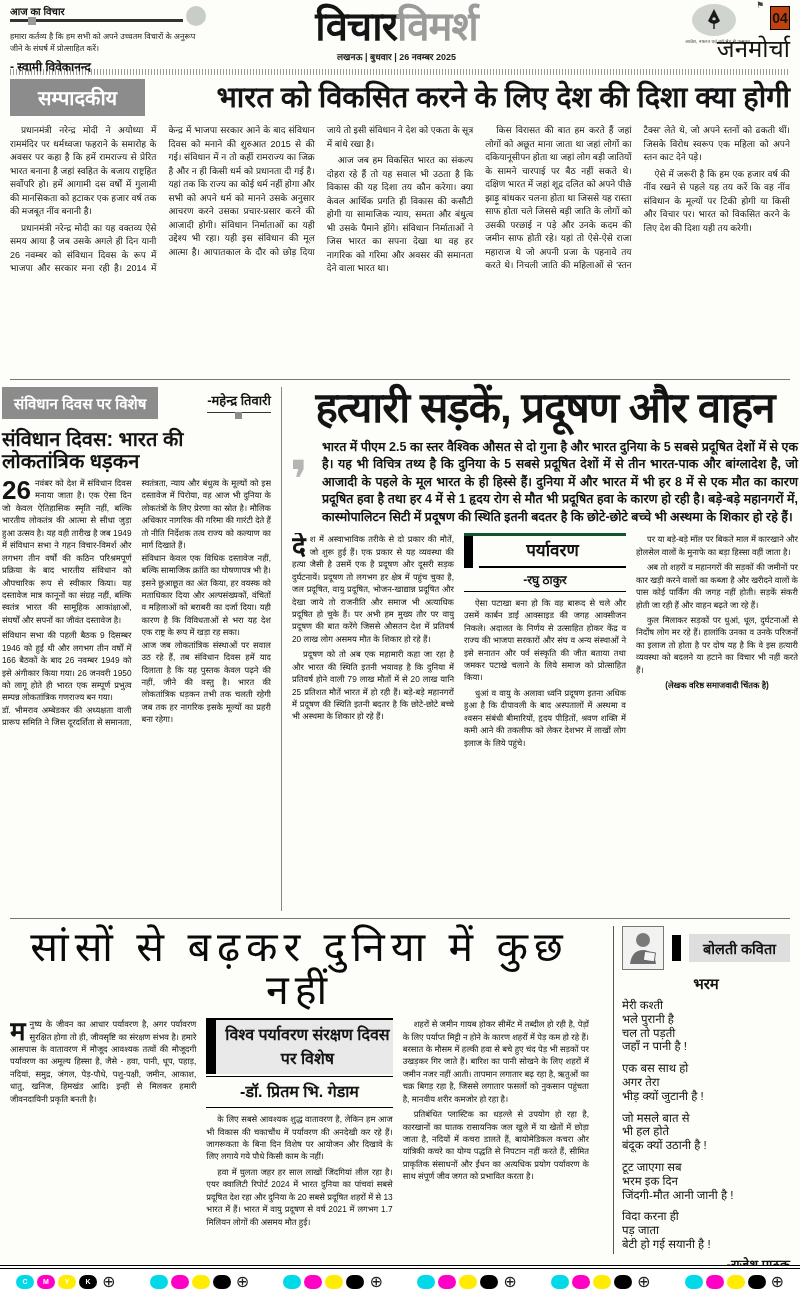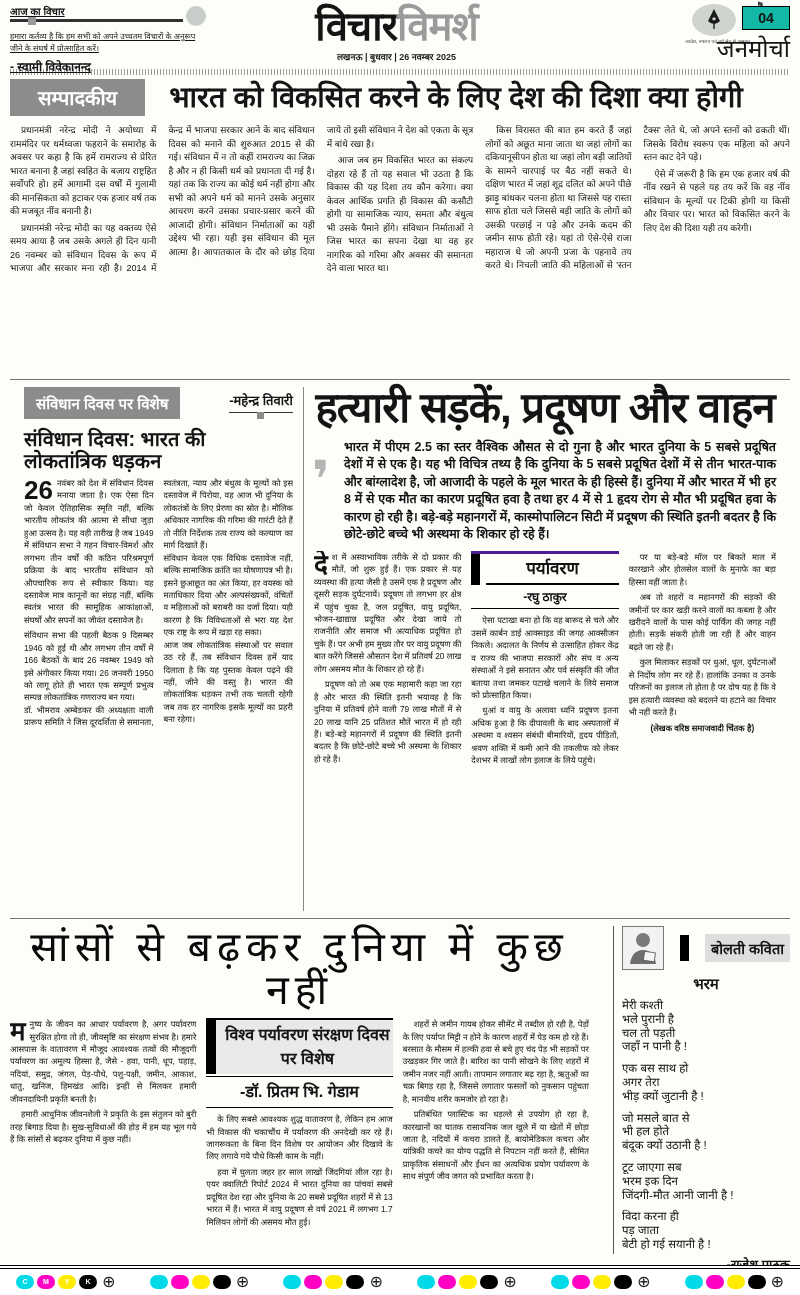--- a/index.html
+++ b/index.html
@@ -2,87 +2,87 @@
 <html lang="hi"><head>
 <meta charset="utf-8">
 <style>
   * { margin:0; padding:0; box-sizing:border-box; }
   html,body { background:#e8e8e4; }
   body { font-family:"Liberation Sans","DejaVu Sans",sans-serif; color:#141414; }
   .page { position:relative; width:800px; height:1295px; background:#fdfdfa; margin:0 auto; overflow:hidden; }
 
   
   .header { display:flex; padding:4px 10px 0 10px; height:66px; }
-  .thought { width:188px; position:relative;text-decoration:underline; }
+  .thought { width:188px; position:relative; }
   .thought-label { font-weight:bold; font-size:10px; border-bottom:3px solid #333; padding-bottom:1px; width:92%; position:relative; }
   .thought-label::before { content:""; position:absolute; left:18px; bottom:-6px; width:8px; height:8px; background:#9a9a9a; }
   .thought-circle { position:absolute; right:-8px; top:2px; width:20px; height:20px; border-radius:50%; background:#c9cdc9; }
   .thought-quote { font-size:8px; line-height:1.55; margin-top:9px; color:#222; }
   .thought-author { font-size:12px; font-weight:bold; margin-top:2px; }
   .masthead { flex:1; text-align:center; padding-top:2px; }
   .masthead-title { font-size:40px; font-weight:bold; letter-spacing:-1px; line-height:1.0; }
   .masthead-title .t2 { color:#9b9b9b; }
   .masthead-date { font-size:9px; font-weight:bold; color:#222; margin-top:4px; }
   .brand { width:195px; position:relative; text-align:right; }
-  .brand-badge { position:absolute; top:2px; right:0; width:48px; height:24px; border:1px solid #000; font-size:14px; font-weight:bold; text-align:center; line-height:22px; background:#14b8a6; }
+  .brand-badge { position:absolute; top:2px; right:0; width:20px; height:24px; border:1px solid #000; font-size:14px; font-weight:bold; text-align:center; line-height:22px; background:#c2410c; }
   .brand-flag { position:absolute; top:-4px; right:26px; font-size:9px; color:#444; }
   .brand-oval { position:absolute; top:0; right:54px; width:44px; height:32px; background:#cfd4cf; border-radius:50%; display:flex; align-items:center; justify-content:center; }
   .brand-tagline { position:absolute; top:34px; right:40px; font-size:4.5px; color:#333; letter-spacing:0.2px; }
   .brand-name { position:absolute; bottom:5px; right:0; font-size:24px; font-weight:normal; letter-spacing:0; line-height:1; }
   .hatch-rule { height:6px; margin:3px 10px 0 10px; background:repeating-linear-gradient(90deg,#9a9a9a 0 1px,#fdfdfa 1px 3px); }
 
   
   .ed-head { display:flex; align-items:center; gap:24px; padding:4px 10px 0 10px; }
   .ed-badge { position:relative; background:#8c8c8c; color:#fff; font-weight:bold; font-size:20px; padding:5px 28px; }
   .ed-badge::after { content:""; position:absolute; right:-14px; top:-6px; width:26px; height:26px; border-radius:50%; background:#e3e3e3; z-index:-1; }
-  .ed-headline { flex:1; text-align:left; font-size:29px; font-weight:bold; line-height:1.05; }
+  .ed-headline { flex:1; text-align:right; font-size:29px; font-weight:bold; line-height:1.05; }
   .ed-body { margin:8px 10px 0 10px; height:248px; column-count:5; column-gap:12px; font-size:9px; line-height:1.5; text-align:justify; overflow:hidden; }
   .ed-body p, .body-cols p, .pcol p, .bcol p { margin:0 0 3px 0; text-indent:11px; }
   hr.sect { border:0; border-top:1px solid #777; margin:7px 10px; }
 
   
-  .middle { display:flex; padding:0 24px; height:524px; }
+  .middle { display:flex; padding:0 2px; height:524px; }
   .const-col { width:280px; border-right:1px solid #888; padding-right:10px; }
   .const-badgerow { display:flex; justify-content:space-between; align-items:flex-start; }
   .const-badge { background:#8c8c8c; color:#fff; font-weight:bold; font-size:15px; padding:6px 12px; }
   .const-byline { font-weight:bold; font-size:13px; padding-top:4px; text-align:center; }
   .const-byline .rule { margin:3px auto 0 auto; width:64px; border-top:1px solid #333; position:relative; }
   .const-byline .rule::after { content:""; position:absolute; left:28px; top:-1px; width:7px; height:7px; background:#8c8c8c; }
   .const-headline { font-size:20px; font-weight:bold; margin:9px 0 5px 0; line-height:1.1; }
   .const-body { height:414px; column-count:2; column-gap:10px; font-size:8.3px; line-height:1.5; text-align:justify; overflow:hidden; }
   .dropcap { float:left; font-size:26px; font-weight:bold; line-height:0.85; padding:2px 4px 0 0; }
   .pfirst { margin-bottom:3px; }
 
   .poll-col { flex:1; padding-left:10px; }
   .poll-headline { font-size:42px; font-weight:800; text-align:center; line-height:1.02; letter-spacing:-1px; }
   .poll-lead { position:relative; font-weight:bold; font-size:12.5px; line-height:1.4; text-align:justify; margin:9px 0 7px 30px; }
   .poll-lead::before { content:"❛"; position:absolute; left:-32px; top:2px; font-size:52px; color:#b5b5b5; line-height:0.6; transform:rotate(180deg); }
   .poll-cols { display:flex; gap:10px; height:362px; overflow:hidden; }
   .pcol { flex:1; font-size:8.3px; line-height:1.5; text-align:justify; }
-  .env-box { border-top:3px solid #4c1d95; margin-bottom:5px; }
+  .env-box { border-top:3px solid #14532d; margin-bottom:5px; }
   .env-box-inner { display:flex; align-items:stretch; }
   .env-black { width:9px; background:#000; margin-right:6px; }
   .env-title { flex:1; text-align:center; font-size:17px; font-weight:bold; padding:2px 0; border-bottom:2px solid #000; }
   .env-byline { text-align:center; font-weight:bold; font-size:12px; padding:3px 0 2px 0; border-bottom:1px solid #000; margin-bottom:4px; }
   .credit { text-align:center; font-weight:bold; text-indent:0 !important; }
 
   
   .bottom { display:flex; padding:0 10px; height:328px; }
   .env2-col { flex:1; border-right:1px solid #555; padding-right:24px; }
   .env2-headline { font-size:41px; font-weight:400; text-align:center; letter-spacing:6px; line-height:1.05; color:#0a0a0a; }
   .env2-cols { display:flex; gap:10px; height:262px; overflow:hidden; margin-top:6px; }
   .bcol { flex:1; font-size:8.3px; line-height:1.5; text-align:justify; }
   .special-box { margin-bottom:5px; }
   .special-title-row { display:flex; align-items:stretch; background:#e9e9e9; border-top:2px solid #000; }
   .special-black { width:10px; background:#000; margin-right:6px; }
   .special-title { flex:1; font-weight:bold; font-size:16px; text-align:center; padding:3px 0; }
   .special-byline { text-align:center; font-weight:bold; font-size:16px; border-top:1px solid #000; border-bottom:1px solid #000; padding:3px 0; margin-top:2px; }
 
   .poem-col { width:176px; padding-left:8px; }
-  .poem-head { display:flex; align-items:center; gap:16px; }
+  .poem-head { display:flex; align-items:center; gap:8px; }
   .poem-img { width:42px; height:44px; border:1px solid #777; background:#f2f2f0; display:flex; align-items:center; justify-content:center; }
   .poem-black { width:9px; height:26px; background:#000; }
   .poem-banner { flex:1; background:#dedede; text-align:center; font-weight:bold; font-size:14.5px; padding:4px 2px; }
   .poem-name { text-align:center; font-weight:bold; font-size:15px; margin:3px 0 6px 0; }
   .poem-lines { font-size:11.5px; line-height:1.2; font-weight:500; }
   .poem-lines .gap { height:8px; }
   .poem-sign { text-align:right; font-weight:bold; font-size:13px; margin-top:3px; }
 
   
   .press-strip { position:absolute; left:0; right:0; bottom:0; height:30px; border-top:1px solid #000; box-shadow:0 -3px 0 #fff inset; display:flex; align-items:center; justify-content:space-between; padding:4px 16px 2px 16px; background:#fff; }
@@ -192,23 +192,20 @@
     </div>
   </div>
   <hr class="sect">
 
   <div class="bottom">
     <div class="env2-col">
       <div class="env2-headline">सांसों से बढ़कर दुनिया में कुछ नहीं</div>
       <div class="env2-cols">
         <div class="bcol">
           <div class="pfirst"><span class="dropcap">म</span><span>नुष्य के जीवन का आधार पर्यावरण है, अगर पर्यावरण सुरक्षित होगा तो ही, जीवसृष्टि का संरक्षण संभव है। हमारे आसपास के वातावरण में मौजूद आवश्यक तत्वों की मौजूदगी पर्यावरण का अमूल्य हिस्सा है, जैसे - हवा, पानी, धूप, पहाड़, नदियां, समुद्र, जंगल, पेड़-पौधे, पशु-पक्षी, जमीन, आकाश, धातु, खनिज, हिमखंड आदि। इन्हीं से मिलकर हमारी जीवनदायिनी प्रकृति बनती है।</span></div>
-          <div>
-              <p>हमारी आधुनिक जीवनशैली ने प्रकृति के इस संतुलन को बुरी तरह बिगाड़ दिया है। सुख-सुविधाओं की होड़ में हम यह भूल गये हैं कि सांसों से बढ़कर दुनिया में कुछ नहीं।</p>
-            </div>
         </div>
         <div class="bcol">
           <div class="special-box">
             <div class="special-title-row">
               <div class="special-black"></div>
               <div class="special-title">विश्व पर्यावरण संरक्षण दिवस पर विशेष</div>
             </div>
             <div class="special-byline">-डॉ. प्रितम भि. गेडाम</div>
           </div>
           <div>

